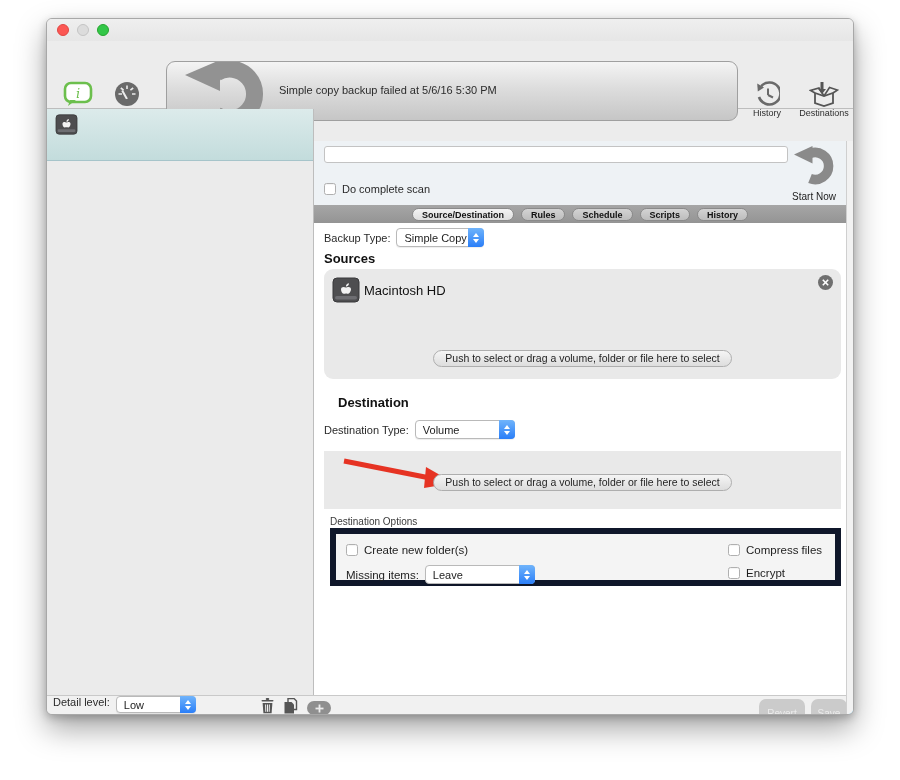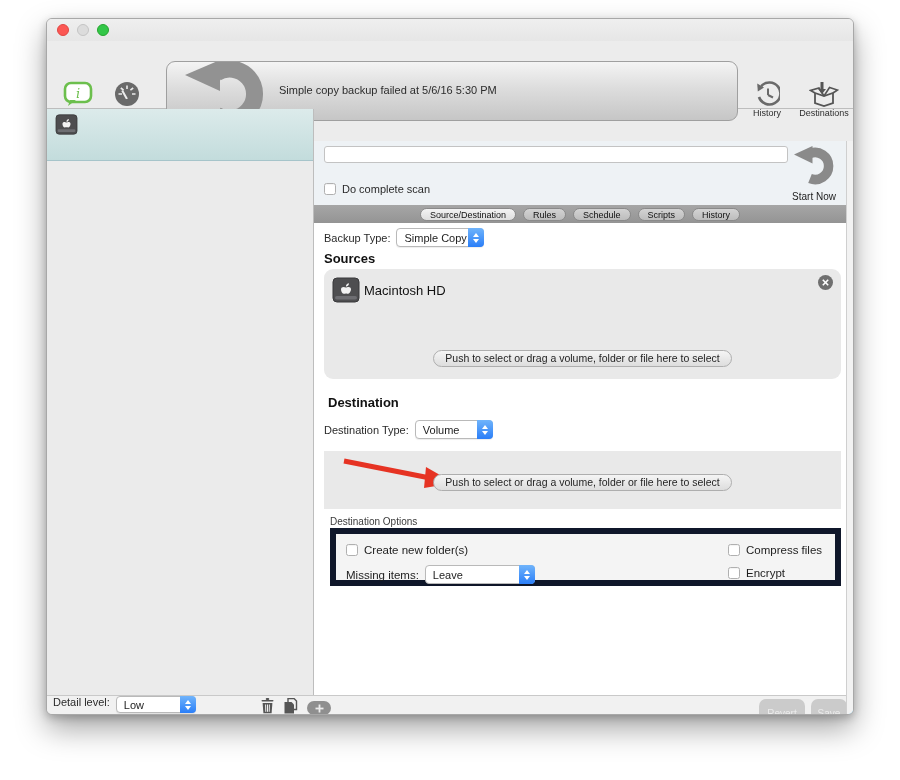--- a/index.html
+++ b/index.html
@@ -49,21 +49,21 @@
   .topsection { position:absolute; left:0; top:0; right:7px; height:64px; background:#eef2f5; }
   .namefield { position:absolute; left:10px; top:5px; width:464px; height:17px;
     border:1px solid #c3c3c3; border-radius:3px; background:#fff; font-size:11px; padding:0 4px;
     font-family:"Liberation Sans", sans-serif; }
   .scanrow { position:absolute; left:10px; top:42px; display:flex; align-items:center; gap:6px; }
   .startnow { position:absolute; right:6px; top:4px; width:52px; text-align:center; }
   .startnow .lbl { font-size:10px; color:#1c1c1c; margin-top:0px; }
 
   .tabbar { position:absolute; left:0; top:64px; right:7px; height:18px;
     background:linear-gradient(#a6a6a6,#949494);
-    display:flex; align-items:center; justify-content:center; gap:7px; }
+    display:flex; align-items:center; justify-content:center; gap:7px;font-weight:bold; }
   .tab { height:13px; line-height:12px; padding:0 9px; font-size:9px; color:#111;
     background:linear-gradient(#d3d3d3,#bdbdbd); border:1px solid #8a8a8a; border-radius:8px; }
   .tab.selected { background:linear-gradient(#f3f3f3,#dedede); }
 
   .content { position:absolute; left:0; top:82px; right:7px; bottom:0; background:#fff; }
 
   .row { position:absolute; display:flex; align-items:center; gap:6px; }
   .label { font-size:11px; color:#2a2a2a; }
   .heading { position:absolute; font-size:13px; font-weight:bold; color:#111; }
 
@@ -253,25 +253,25 @@
           <svg width="7" height="7" viewBox="0 0 7 7">
             <line x1="0.8" y1="0.8" x2="6.2" y2="6.2" stroke="#fff" stroke-width="1.6"></line>
             <line x1="6.2" y1="0.8" x2="0.8" y2="6.2" stroke="#fff" stroke-width="1.6"></line>
           </svg>
         </div>
         <div class="srcbtnwrap">
           <span class="pushbtn">Push to select or drag a volume, folder or file here to select</span>
         </div>
       </div>
 
-      <div class="heading" style="left:6px; top:172px;padding-left:8px;">Destination</div>
+      <div class="heading" style="left:16px; top:172px;padding-left:8px;">Destination</div>
 
       <div class="row" style="left:10px; top:197px;">
         <span class="label">Destination Type:</span>
-        <span class="popup" style="width:78px;">
+        <span class="popup" style="width:100px;">
           <span class="ptext">Volume</span>
           <span class="parrows">
               <i class="tri-up"></i>
               <i class="tri-down"></i>
             </span>
         </span>
       </div>
 
       <div class="graybox" style="top:228px; height:58px;">
         <svg style="position:absolute; left:14px; top:3px;" width="118" height="36" viewBox="0 0 118 36">

